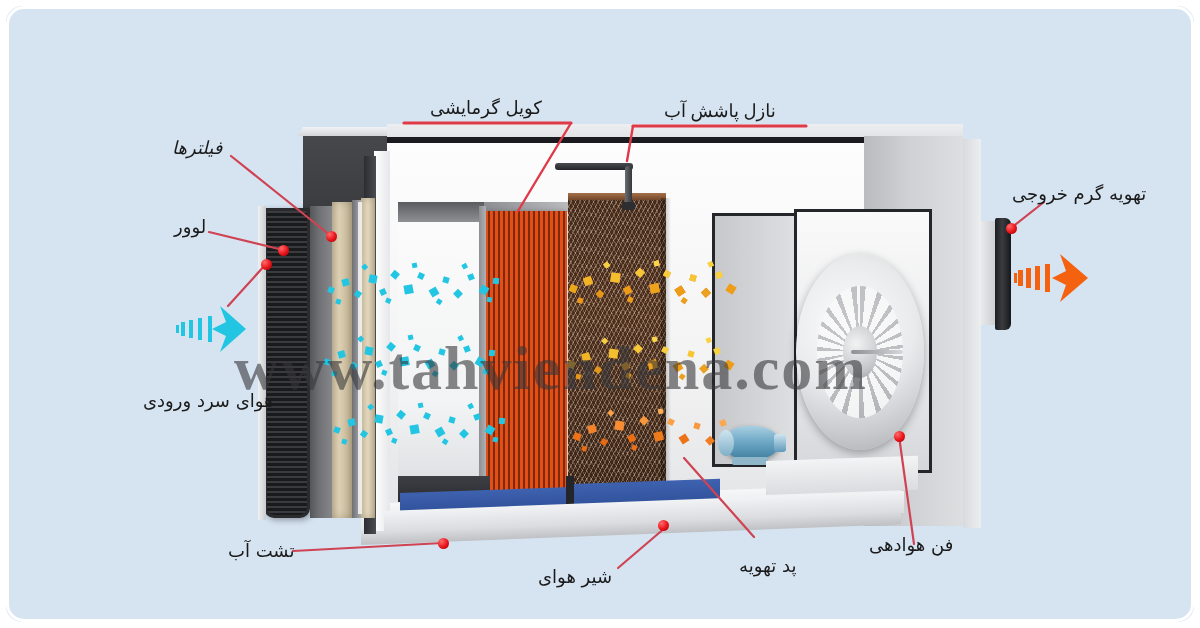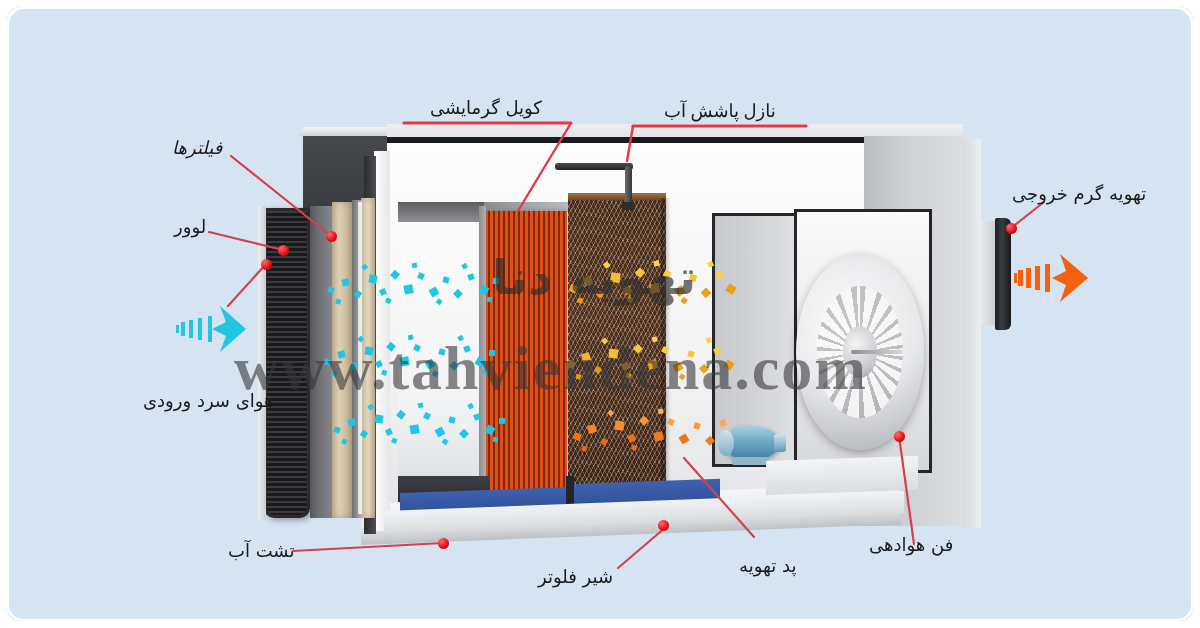--- a/index.html
+++ b/index.html
@@ -422,21 +422,20 @@
   <div class="dot" style="left:652px;top:514px;"></div>
   <div class="dot" style="left:888px;top:425px;"></div>
 
   <div class="lbl" style="left:166px;top:131px;font-style:italic;">فیلترها</div>
   <div class="lbl" style="left:168px;top:204px;margin-top:6px;">لوور</div>
   <div class="lbl" style="left:424px;top:91px;">کویل گرمایشی</div>
   <div class="lbl" style="left:658px;top:94px;font-family:Liberation Serif, serif;">نازل پاشش آب</div>
   <div class="lbl" style="left:1006px;top:177px;">تهویه گرم خروجی</div>
   <div class="lbl" style="left:137px;top:384px;">هوای سرد ورودی</div>
   <div class="lbl" style="left:222px;top:534px;">تشت آب</div>
-  <div class="lbl" style="left:532px;top:560px;">شیر فلوتر</div>
+  <div class="lbl" style="left:532px;top:560px;">شیر هوای</div>
   <div class="lbl" style="left:733px;top:549px;">پد تهویه</div>
   <div class="lbl" style="left:863px;top:528px;">فن هوادهی</div>
 
-  <div class="wm" id="wmFa">تهویه دنا</div>
   <div class="wm" id="wmUrl">www.tahviendena.com</div>
 
   <div id="frame"></div>
 </div>
 
 </body></html>

